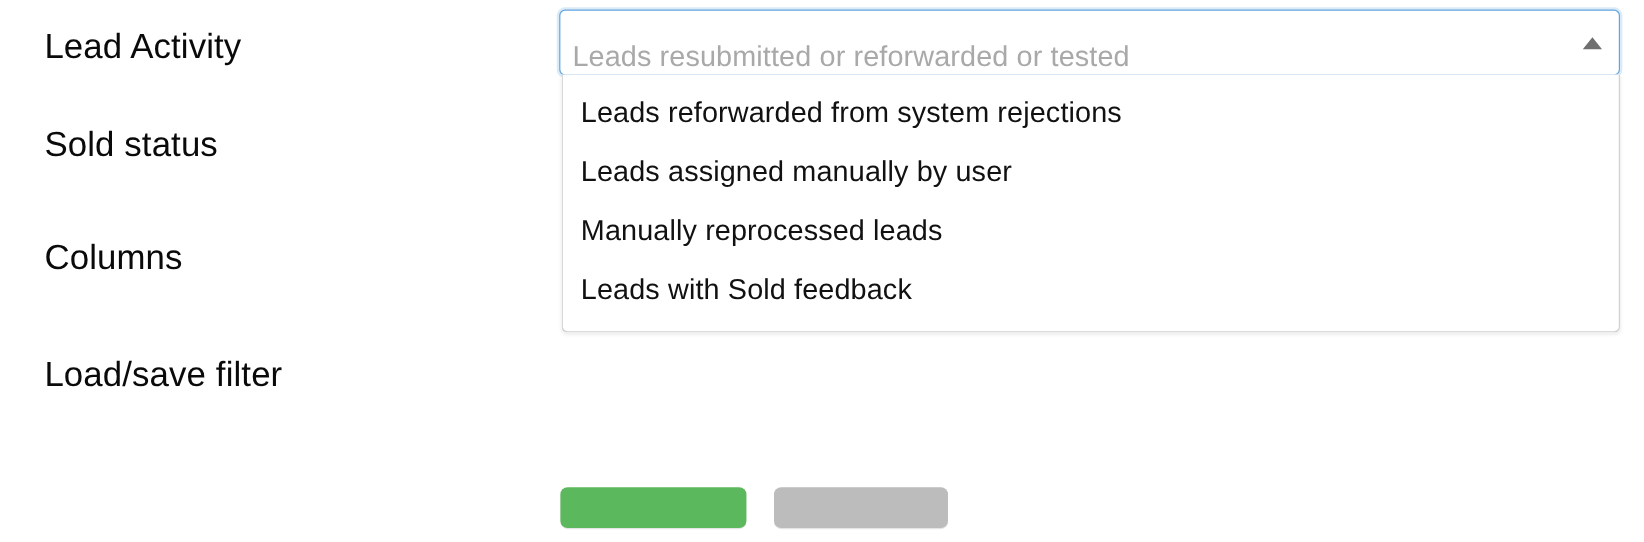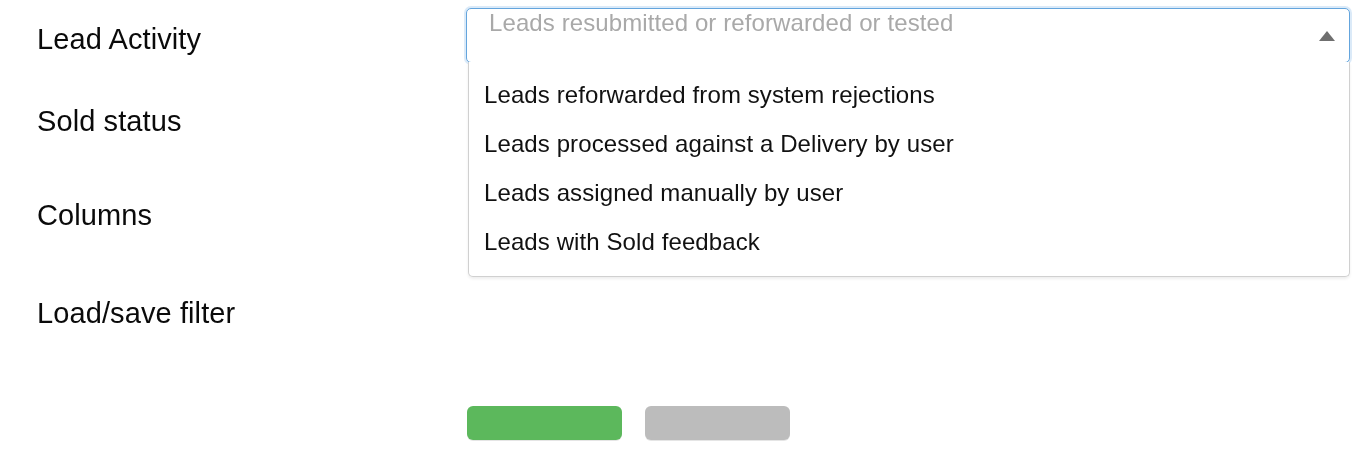--- a/index.html
+++ b/index.html
@@ -81,22 +81,22 @@
   .combo-input {
     position: relative;
     box-sizing: border-box;
     width: 100%;
     height: 55px;
     background: #ffffff;
     border: 1px solid #64a5dd;
     border-radius: 5px;
     box-shadow: 0 0 0 2px rgba(126,180,231,0.28);
     display: flex;
-    align-items: flex-start;
-    padding: 0 46px 0 22px;
+    align-items: flex-end;
+    padding: 0 46px 0 10px;
   }
   .combo-value {
     font-size: 24px;
     line-height: 28px;
     color: #a9a9a9;
     white-space: nowrap;
     overflow: hidden;
     text-overflow: ellipsis;
     letter-spacing: 0.1px;
   }
@@ -165,19 +165,19 @@
       <div class="combo-value">Leads resubmitted or reforwarded or tested</div>
       <span class="caret">
         <svg width="18" height="12" viewBox="0 0 18 12" aria-hidden="true">
           <polygon points="9,1 17,11 1,11" fill="#6f6f6f"></polygon>
         </svg>
       </span>
     </div>
 
     <div class="combo-panel">
       <div class="option">Leads reforwarded from system rejections</div>
-      <div class="option">Leads processed against a Delivery by user</div>
       <div class="option">Leads assigned manually by user</div>
+      <div class="option">Manually reprocessed leads</div>
       <div class="option">Leads with Sold feedback</div>
     </div>
 
   </div>
 </div>
 
 </body></html>

